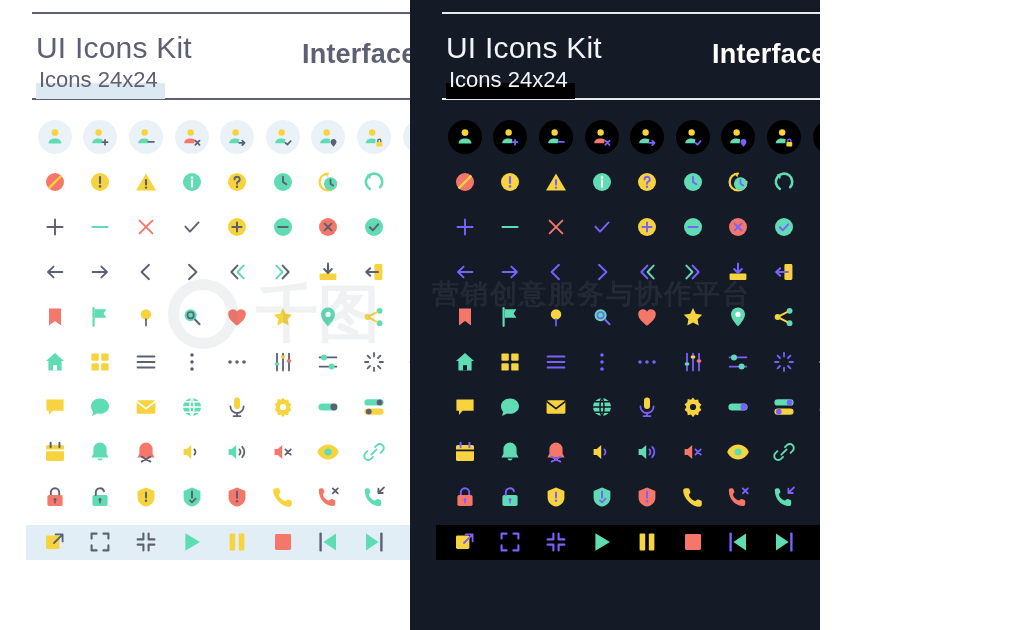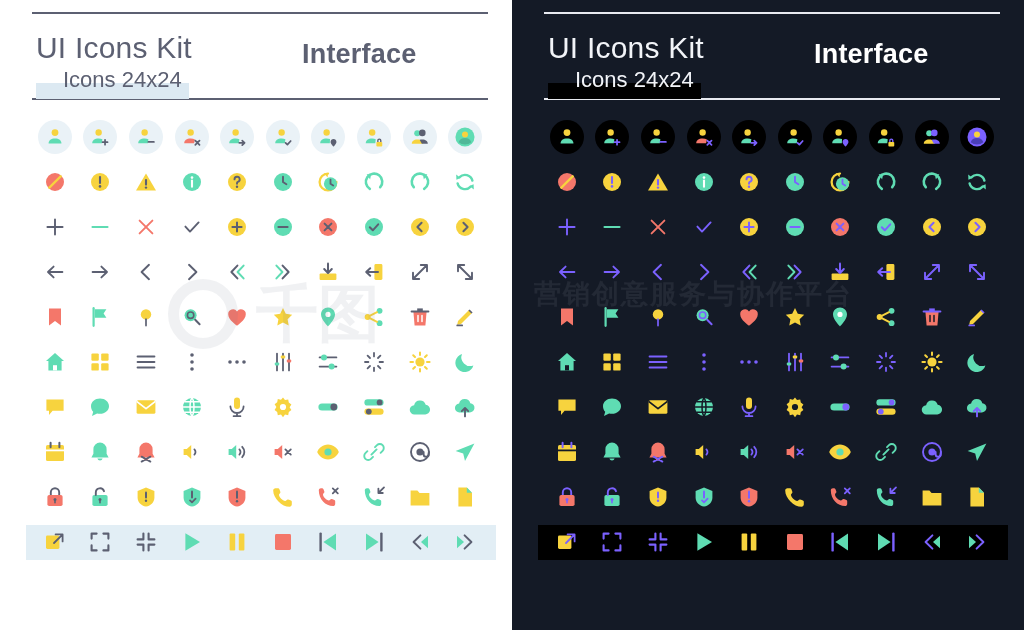--- a/index.html
+++ b/index.html
@@ -1,21 +1,21 @@
 <!DOCTYPE html>
 <html><head>
 <meta charset="utf-8">
 <style>
   * { box-sizing: border-box; margin: 0; padding: 0; }
   html, body {
     width: 1024px; height: 630px;
     font-family: "Liberation Sans", sans-serif;
     overflow: hidden; background: #ffffff;
   }
-  .stage { display: flex; width: 1024px; height: 630px; align-items: flex-end; }
+  .stage { display: flex; width: 820px; height: 630px; align-items: flex-end; }
 
   .panel { position: relative; width: 512px; height: 630px; overflow: hidden; }
   .panel.light { background: #ffffff; }
   .panel.dark  { background: #141a26; }
   .panel.dark .inner { background: #141a26; }
   .inner {
     position: absolute; left: 30px; top: 12px;
     width: 460px; height: 606px;
   }
   .panel.light .inner { background: #ffffff; }
@@ -40,21 +40,21 @@
     padding: 0 3px;
   }
   .panel.light .t1, .panel.light .t2 { color: #5c6072; }
   .panel.dark  .t1, .panel.dark  .t2 { color: #f2f4f8; }
   .t2-hl {
     position: absolute; left: 0; right: -4px; bottom: -5px; height: 16px;
     z-index: 0;
   }
   .panel.light .t2-hl { background: #dce9f2; }
   .panel.dark  .t2-hl { background: #000000; }
-  .t2 span { position: relative; z-index: 1; margin-left: 24px; }
+  .t2 span { position: relative; z-index: 1; }
   .kicker {
     font-size: 27px; font-weight: 700; letter-spacing: .2px;
     white-space: nowrap; margin-left: 36px; margin-bottom: 24px;
   }
   .panel.light .kicker { color: #5c6072; }
   .panel.dark  .kicker { color: #ffffff; }
 
   
   .grid { margin-top: 14px; padding: 0 2px; }
   .row {

